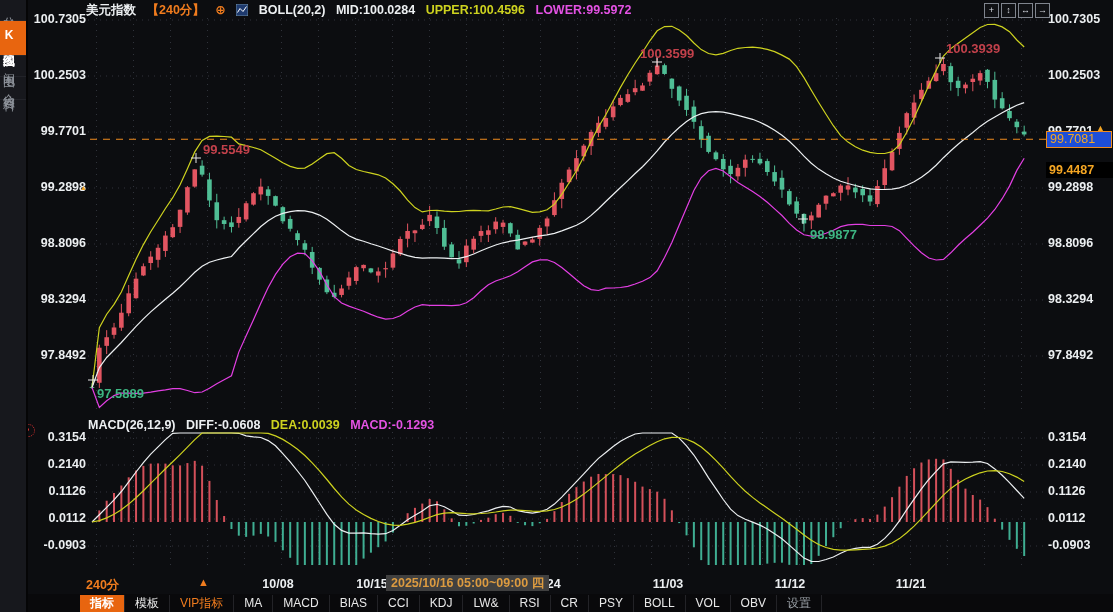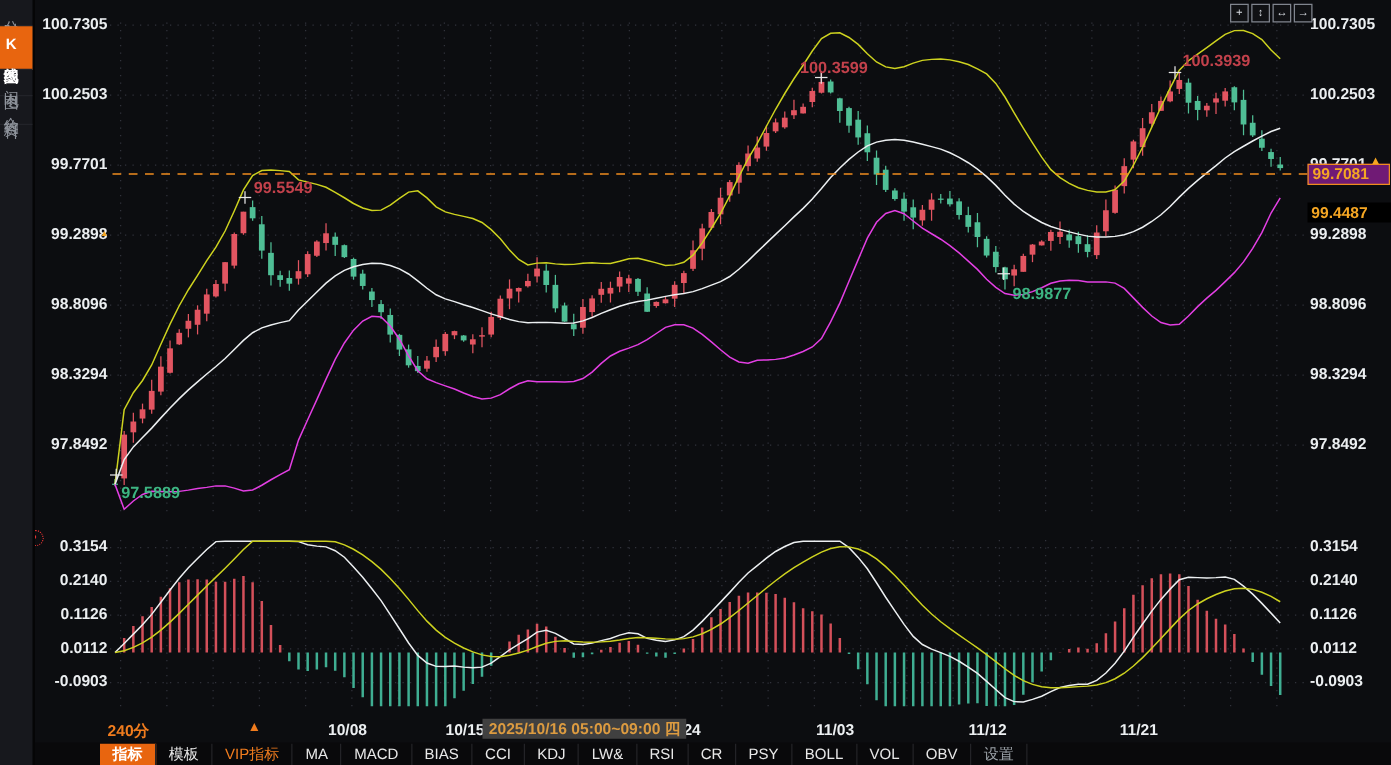--- a/index.html
+++ b/index.html
@@ -29,21 +29,21 @@
   
   .tooltip{position:absolute;left:386px;top:575px;height:16px;line-height:16px;background:#404040;
            color:#dc9b40;font-size:12.5px;font-weight:bold;padding:0 5px;z-index:6;white-space:nowrap;}
   .interval-lab{position:absolute;left:86px;top:577px;color:#f07c1e;font-weight:bold;font-size:12.5px;z-index:3;}
   .interval-marker{position:absolute;left:198px;top:576px;color:#f07c1e;font-size:11px;z-index:3;cursor:pointer;}
   
   .macd-hdr{position:absolute;left:88px;top:418px;font-size:12.5px;font-weight:bold;white-space:nowrap;z-index:3;}
   .macd-hdr span{margin-right:7px;}
   
   .cpb{position:absolute;left:1046px;top:131px;width:58px;height:15px;line-height:15px;
-       border:1px solid #f08c1e;background:#701a75;color:#f5a623;font-size:12.5px;font-weight:bold;
+       border:1px solid #f08c1e;background:#1d4ed8;color:#f5a623;font-size:12.5px;font-weight:normal;
        padding:0 3px;z-index:4;}
   .spb{position:absolute;left:1046px;top:162px;width:62px;height:16px;line-height:16px;
        background:#000;color:#f5a623;font-size:12.5px;font-weight:bold;padding:0 3px;z-index:4;}
   .tri{position:absolute;color:#f5a623;font-size:9px;z-index:5;line-height:9px;}
   
   .ann{position:absolute;font-size:13px;font-weight:bold;z-index:3;white-space:nowrap;}
   
   .watermark{position:absolute;right:5px;top:566px;font-size:34px;color:#c2c8d2;opacity:.92;
              letter-spacing:1px;z-index:2;line-height:34px;}
   
@@ -546,26 +546,45 @@
       <line x1="191" y1="158" x2="201" y2="158" stroke="#e8e8e8" stroke-width="1"></line>
       <line x1="196" y1="153" x2="196" y2="163" stroke="#e8e8e8" stroke-width="1"></line>
       <line x1="652" y1="62" x2="662" y2="62" stroke="#e8e8e8" stroke-width="1"></line>
       <line x1="657" y1="57" x2="657" y2="67" stroke="#e8e8e8" stroke-width="1"></line>
       <line x1="935" y1="58" x2="945" y2="58" stroke="#e8e8e8" stroke-width="1"></line>
       <line x1="940" y1="53" x2="940" y2="63" stroke="#e8e8e8" stroke-width="1"></line>
       <line x1="798" y1="219" x2="808" y2="219" stroke="#e8e8e8" stroke-width="1"></line>
       <line x1="803" y1="214" x2="803" y2="224" stroke="#e8e8e8" stroke-width="1"></line>
     </svg>
 
+  <div class="hdr">
+    <span class="c-white">美元指数</span>
+    <span class="c-orange">【240分】</span>
+    <span class="c-orange">⊕</span>
+    <span class="mini-ico"><svg width="12" height="12">
+          <rect x="0" y="0" width="12" height="12" fill="#1e3a6e" stroke="#9bb" stroke-width="0.6"></rect>
+          <polyline points="1.5,8.5 4,4.5 7,7.5 10.5,2.5" fill="none" stroke="#fff" stroke-width="1"></polyline>
+        </svg></span>
+    <span class="c-white">BOLL(20,2)</span>
+    <span class="c-white">MID:100.0284</span>
+    <span class="c-yellow">UPPER:100.4596</span>
+    <span class="c-mag">LOWER:99.5972</span>
+  </div>
 
   <div class="icobtn" style="left:984px">+</div>
   <div class="icobtn" style="left:1001px">↕</div>
   <div class="icobtn" style="left:1018px">↔</div>
   <div class="icobtn" style="left:1035px">→</div>
 
+  <div class="macd-hdr">
+    <span class="c-white">MACD(26,12,9)</span>
+    <span class="c-white">DIFF:-0.0608</span>
+    <span class="c-yellow">DEA:0.0039</span>
+    <span class="c-mag">MACD:-0.1293</span>
+  </div>
 
   <div class="sun">
       <i></i>
     </div>
 
   <div class="cpb">99.7081</div>
   <div class="spb">99.4487</div>
   <div class="tri" style="left:1096px;top:124px">▲</div>
   <div class="tri" style="left:80px;top:183px;font-size:7px">▲</div>
 

